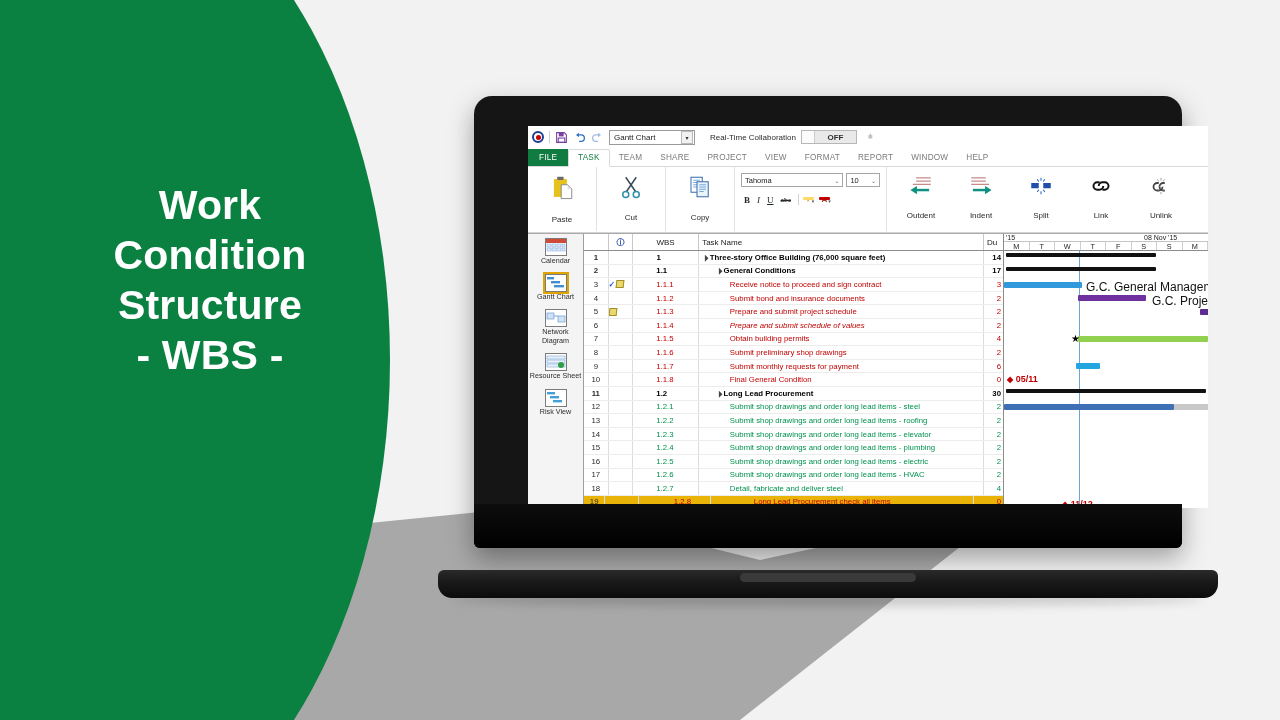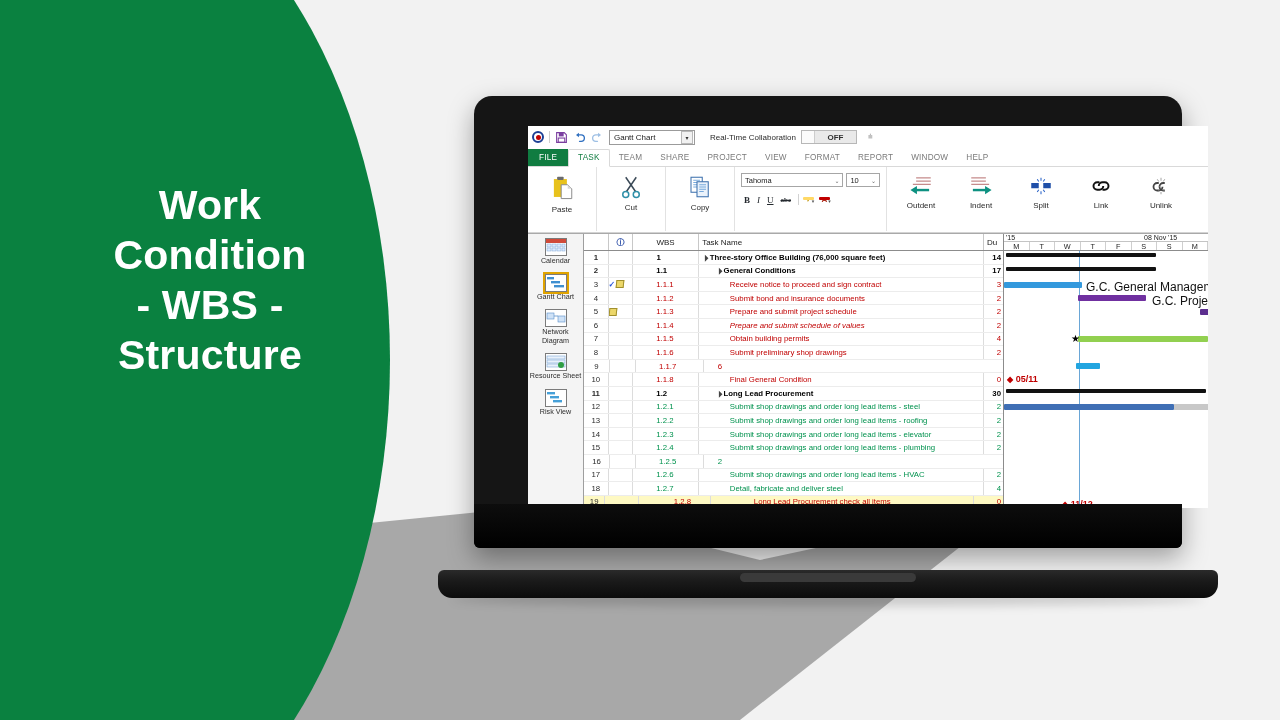--- a/index.html
+++ b/index.html
@@ -88,21 +88,21 @@
   
   .tabs { height:19px; display:flex; align-items:flex-end; border-bottom:1px solid #d9d9d9; background:#fff; }
   .tab { padding:3px 9px 4px; font-size:8.2px; color:#7a7a7a; letter-spacing:.2px; }
   .tab.file { background:#107c41; color:#fff; font-weight:normal; padding:4px 11px 4px; }
   .tab.active { color:#107c41; background:#fff; border:1px solid #d9d9d9; border-bottom:1px solid #fff; margin-bottom:-1px; border-radius:2px 2px 0 0; }
 
   
   .ribbon { height:66px; display:flex; align-items:flex-start; background:#fff; border-bottom:1px solid #d3d3d3; }
   .rgroup { display:flex; align-items:flex-start; height:64px; padding:4px 6px 0; }
   .rgroup + .rgroup { border-left:1px solid #e2e2e2; }
-  .bigbtn { width:56px; display:flex; flex-direction:column; align-items:center; gap:2px; padding-top:4px; }
+  .bigbtn { width:56px; display:flex; flex-direction:column; align-items:center; gap:12px; padding-top:4px; }
   .bigbtn .lbl { font-size:8px; color:#2a2a2a; }
   .fontgrp { width:152px; padding-top:6px; }
   .fontrow1 { display:flex; gap:3px; }
   .fname { width:104px; height:14px; border:1px solid #a6a6a6; background:#fff; display:flex; align-items:center; justify-content:space-between; padding:0 3px; font-size:7.5px; }
   .fsize { width:34px; height:14px; border:1px solid #a6a6a6; background:#fff; display:flex; align-items:center; justify-content:space-between; padding:0 3px; font-size:7.5px; }
   .chev { font-size:6px; color:#666; }
   .fontrow2 { display:flex; align-items:center; gap:7px; margin-top:7px; padding-left:3px; }
   .fbtn { font-size:9px; color:#24292e; font-family:"Liberation Serif", serif; }
   .fbtn.b { font-weight:bold; }
   .fbtn.i { font-style:italic; }
@@ -133,21 +133,21 @@
   .c-task { width:300px; }
   .c-dur { width:20px; border-right:none !important; }
   .row { display:flex; height:13.6px; font-size:7.8px; align-items:center; border-bottom:1px solid #ececec; }
   .row > div { height:100%; display:flex; align-items:center; border-right:1px solid #dcdcdc; padding-left:3px; overflow:hidden; white-space:nowrap; }
   .row .c-num { justify-content:center; padding-left:0; color:#2b2b2b; }
   .row .c-ind { justify-content:flex-start; padding-left:2px; gap:1px; }
   .row .c-dur { border-right:none; justify-content:flex-end; padding-right:2px; }
   .row.summary { font-weight:bold; color:#000; }
   .row.red { color:#c00000; }
   .row.green { color:#00924e; }
-  .row.hl { background:#fef9c3;gap:12px; }
+  .row.hl { background:#eab308;gap:12px; }
   .twist { font-size:6px; margin-right:3px; color:#444; }
   .chk { color:#1f4fd8; font-size:8px; font-weight:bold; }
   .note { width:8px; height:8px; background:#ecd76a; border:1px solid #a08f2e; display:inline-block; transform:skewX(-6deg); }
 
   
   .gantt { flex:1; position:relative; background:#fff; overflow:hidden; }
   .ghdr { height:17px; border-bottom:1px solid #8c8c8c; position:relative; font-size:7.5px; }
   .ghdr-top { height:8px; border-bottom:1px solid #c4c4c4; position:relative; }
   .ghdr-top span { position:absolute; top:0px; font-size:7px; color:#222; }
   .ghdr-bot { height:8px; display:flex; }
@@ -167,22 +167,22 @@
   <svg class="gray-poly" viewBox="0 0 1280 720" preserveAspectRatio="none">
     <polygon points="0,560 0,720 740,720 1012,506 540,506" fill="#a8a8a8"></polygon>
     <polygon points="540,506 1012,506 760,560" fill="#eeeeee"></polygon>
   </svg>
   <div class="green-circle"></div>
 </div>
 
 <div id="hero">
   <div>Work</div>
   <div>Condition</div>
+  <div>Structure</div>
   <div>- WBS -</div>
-  <div>Structure</div>
 </div>
 
 <div id="laptop">
   <div class="lid">
     <div class="screen">
 
       <div class="msp">
 
         <div class="qab">
           <div class="qab-dot">
@@ -532,20 +532,23 @@
                   <div class="c-wbs">1.1.6</div>
                   <div class="c-task" style="padding-left: 31px;">
                     <span>Submit preliminary shop drawings</span>
                   </div>
                   <div class="c-dur">2</div>
                 </div>
                 <div class="row red">
                   <div class="c-num">9</div>
                   <div class="c-ind"></div>
                   <div class="c-wbs">1.1.7</div>
+                  <div class="c-task" style="padding-left: 31px;">
+                    <span>Submit monthly requests for payment</span>
+                  </div>
                   <div class="c-dur">6</div>
                 </div>
                 <div class="row red">
                   <div class="c-num">10</div>
                   <div class="c-ind"></div>
                   <div class="c-wbs">1.1.8</div>
                   <div class="c-task" style="padding-left: 31px;">
                     <span>Final General Condition</span>
                   </div>
                   <div class="c-dur">0</div>
@@ -593,20 +596,23 @@
                   <div class="c-wbs">1.2.4</div>
                   <div class="c-task" style="padding-left: 31px;">
                     <span>Submit shop drawings and order long lead items - plumbing</span>
                   </div>
                   <div class="c-dur">2</div>
                 </div>
                 <div class="row green">
                   <div class="c-num">16</div>
                   <div class="c-ind"></div>
                   <div class="c-wbs">1.2.5</div>
+                  <div class="c-task" style="padding-left: 31px;">
+                    <span>Submit shop drawings and order long lead items - electric</span>
+                  </div>
                   <div class="c-dur">2</div>
                 </div>
                 <div class="row green">
                   <div class="c-num">17</div>
                   <div class="c-ind"></div>
                   <div class="c-wbs">1.2.6</div>
                   <div class="c-task" style="padding-left: 31px;">
                     <span>Submit shop drawings and order long lead items - HVAC</span>
                   </div>
                   <div class="c-dur">2</div>

